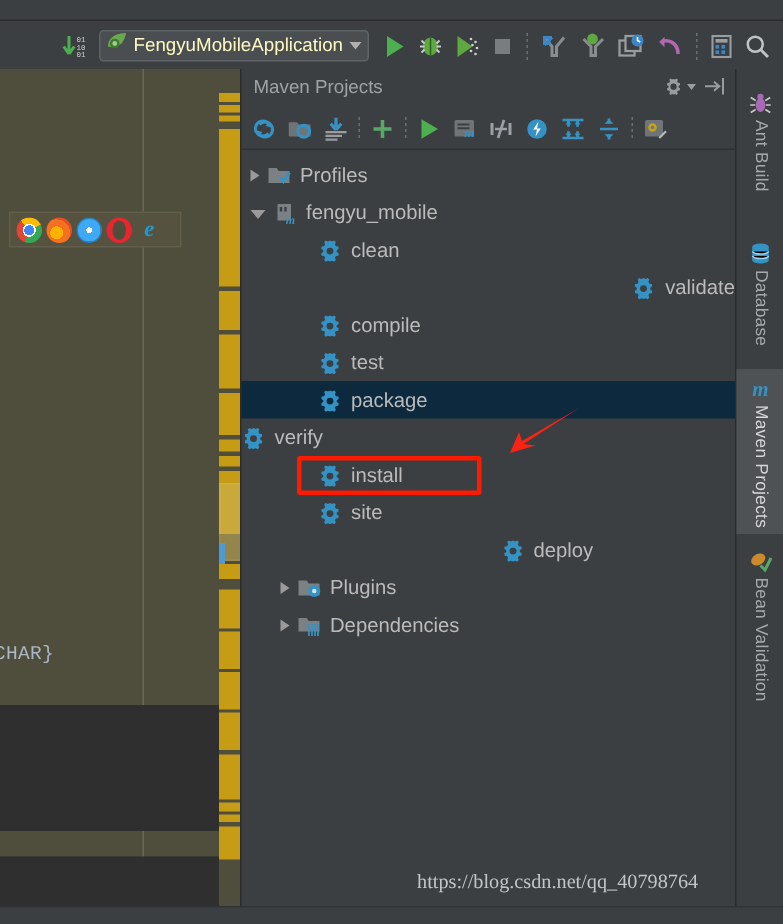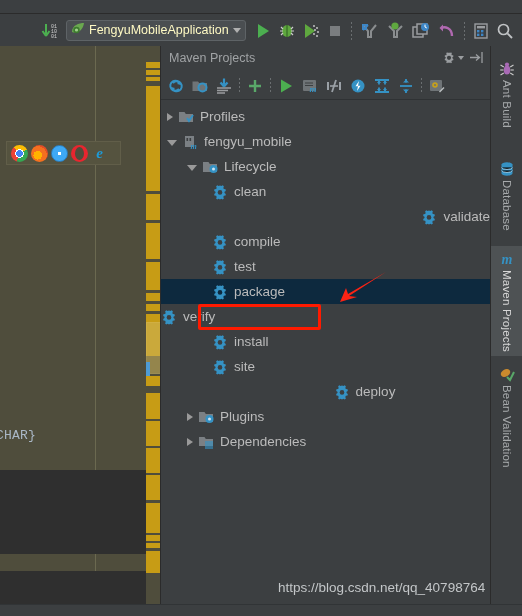--- a/index.html
+++ b/index.html
@@ -134,21 +134,21 @@
     writing-mode: vertical-rl; text-orientation: mixed;
     color: #a7aaac; font-size: 11.5px; letter-spacing: .2px; margin-top: 3px;
   }
   .vtab.active .vlabel { color: #d8d8d8; }
   .vtab .vico { width: 16px; height: 16px; }
 
   
   .watermark {
     position: absolute; left: 278px; top: 580px;
     color: #cfd2d4; font-size: 13.5px; opacity: .92;
-    font-family: Liberation Sans, sans-serif;
+    font-family: Liberation Serif, serif;
   }
   .statusbar {
     position: absolute; left: 0; top: 604px; width: 522px; height: 12px;
     background: #3c3f41; border-top: 1px solid #313436;
   }
 </style>
 </head>
 <body>
 
 <div id="root">
@@ -432,31 +432,20 @@
           <svg width="17" height="16" viewBox="0 0 17 16">
             <rect x="3" y="2" width="9" height="11" fill="#7b8084"></rect>
             <rect x="4.5" y="4" width="1.6" height="3" fill="#3c3f41"></rect>
             <rect x="7.5" y="4" width="1.6" height="3" fill="#3c3f41"></rect>
             <text x="8.5" y="15" font-size="8" fill="#3592c4" font-style="italic" font-family="Liberation Serif, serif" font-weight="bold">m</text>
           </svg>
         </span>
         <span>fengyu_mobile</span>
       </div>
 
-      <div class="trow" style="padding-left:26px;">
-        <span class="twist open"></span>
-        <span class="tico">
-          <svg width="17" height="16" viewBox="0 0 17 16">
-            <path d="M1 3 L6.5 3 L7.8 5 L15 5 L15 13 L1 13 Z" fill="#7b8084"></path>
-            <circle cx="11.5" cy="10" r="4" fill="#3592c4"></circle>
-            <circle cx="11.5" cy="10" r="1.5" fill="#cfe4f2"></circle>
-          </svg>
-        </span>
-        <span>Lifecycle</span>
-      </div>
 
       <div class="trow" style="padding-left:51px;">
         <span class="tico">
           <svg width="16" height="16" viewBox="0 0 16 16">
             <path d="M8 1.4 L9.4 2 L10.8 1.3 L11.9 2.4 L11.3 3.9 L11.9 5.1 L13.6 5.3 L13.8 6.9
                      L12.5 7.8 L12.5 9 L13.8 9.9 L13.6 11.5 L11.9 11.7 L11.3 12.9 L11.9 14.4
                      L10.8 15.5 L9.4 14.8 L8 15.4 L6.6 14.8 L5.2 15.5 L4.1 14.4 L4.7 12.9
                      L4.1 11.7 L2.4 11.5 L2.2 9.9 L3.5 9 L3.5 7.8 L2.2 6.9 L2.4 5.3 L4.1 5.1
                      L4.7 3.9 L4.1 2.4 L5.2 1.3 L6.6 2 Z" fill="#3592c4"></path>
             <circle cx="8" cy="8.4" r="2.3" fill="#3c3f41"></circle>

